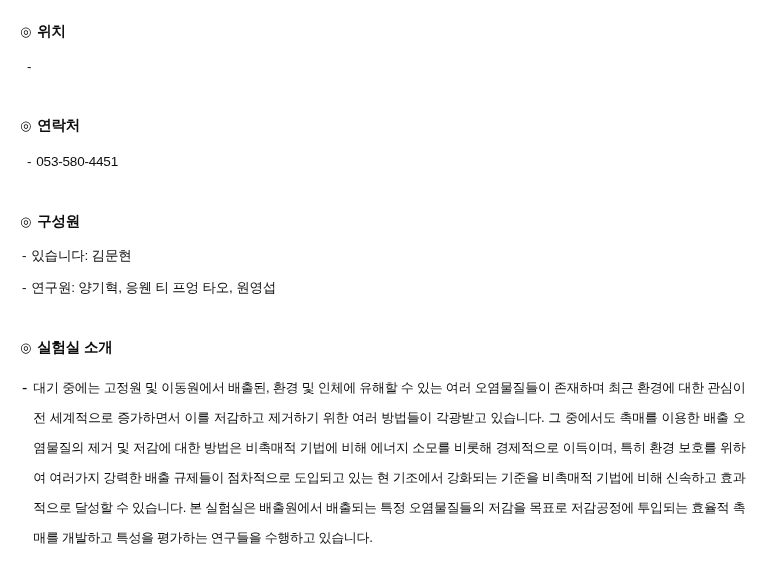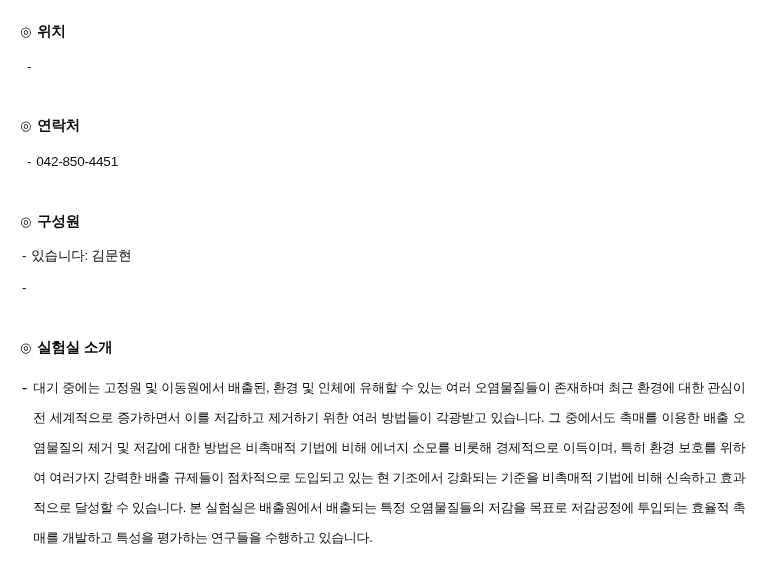--- a/index.html
+++ b/index.html
@@ -94,35 +94,36 @@
     </div>
   </div>
 
   <div class="section s-contact">
     <div class="section-heading">
       <span class="bullet-glyph">◎</span>
       <span>연락처</span>
     </div>
     <div class="item-line">
       <span class="dash">-</span>
-      <span>042-850-4451</span>
+      <span>053-580-4451</span>
     </div>
   </div>
 
   <div class="section s-members">
     <div class="section-heading">
       <span class="bullet-glyph">◎</span>
       <span>구성원</span>
     </div>
     <div class="item-line">
       <span class="dash">-</span>
       <span>있습니다: 김문현</span>
     </div>
     <div class="item-line">
       <span class="dash">-</span>
+      <span>연구원: 양기혁, 응웬 티 프엉 타오, 원영섭</span>
     </div>
   </div>
 
   <div class="section s-intro">
     <div class="section-heading">
       <span class="bullet-glyph">◎</span>
       <span>실험실 소개</span>
     </div>
     <div class="para-wrap">
       <span class="dash">-</span>

